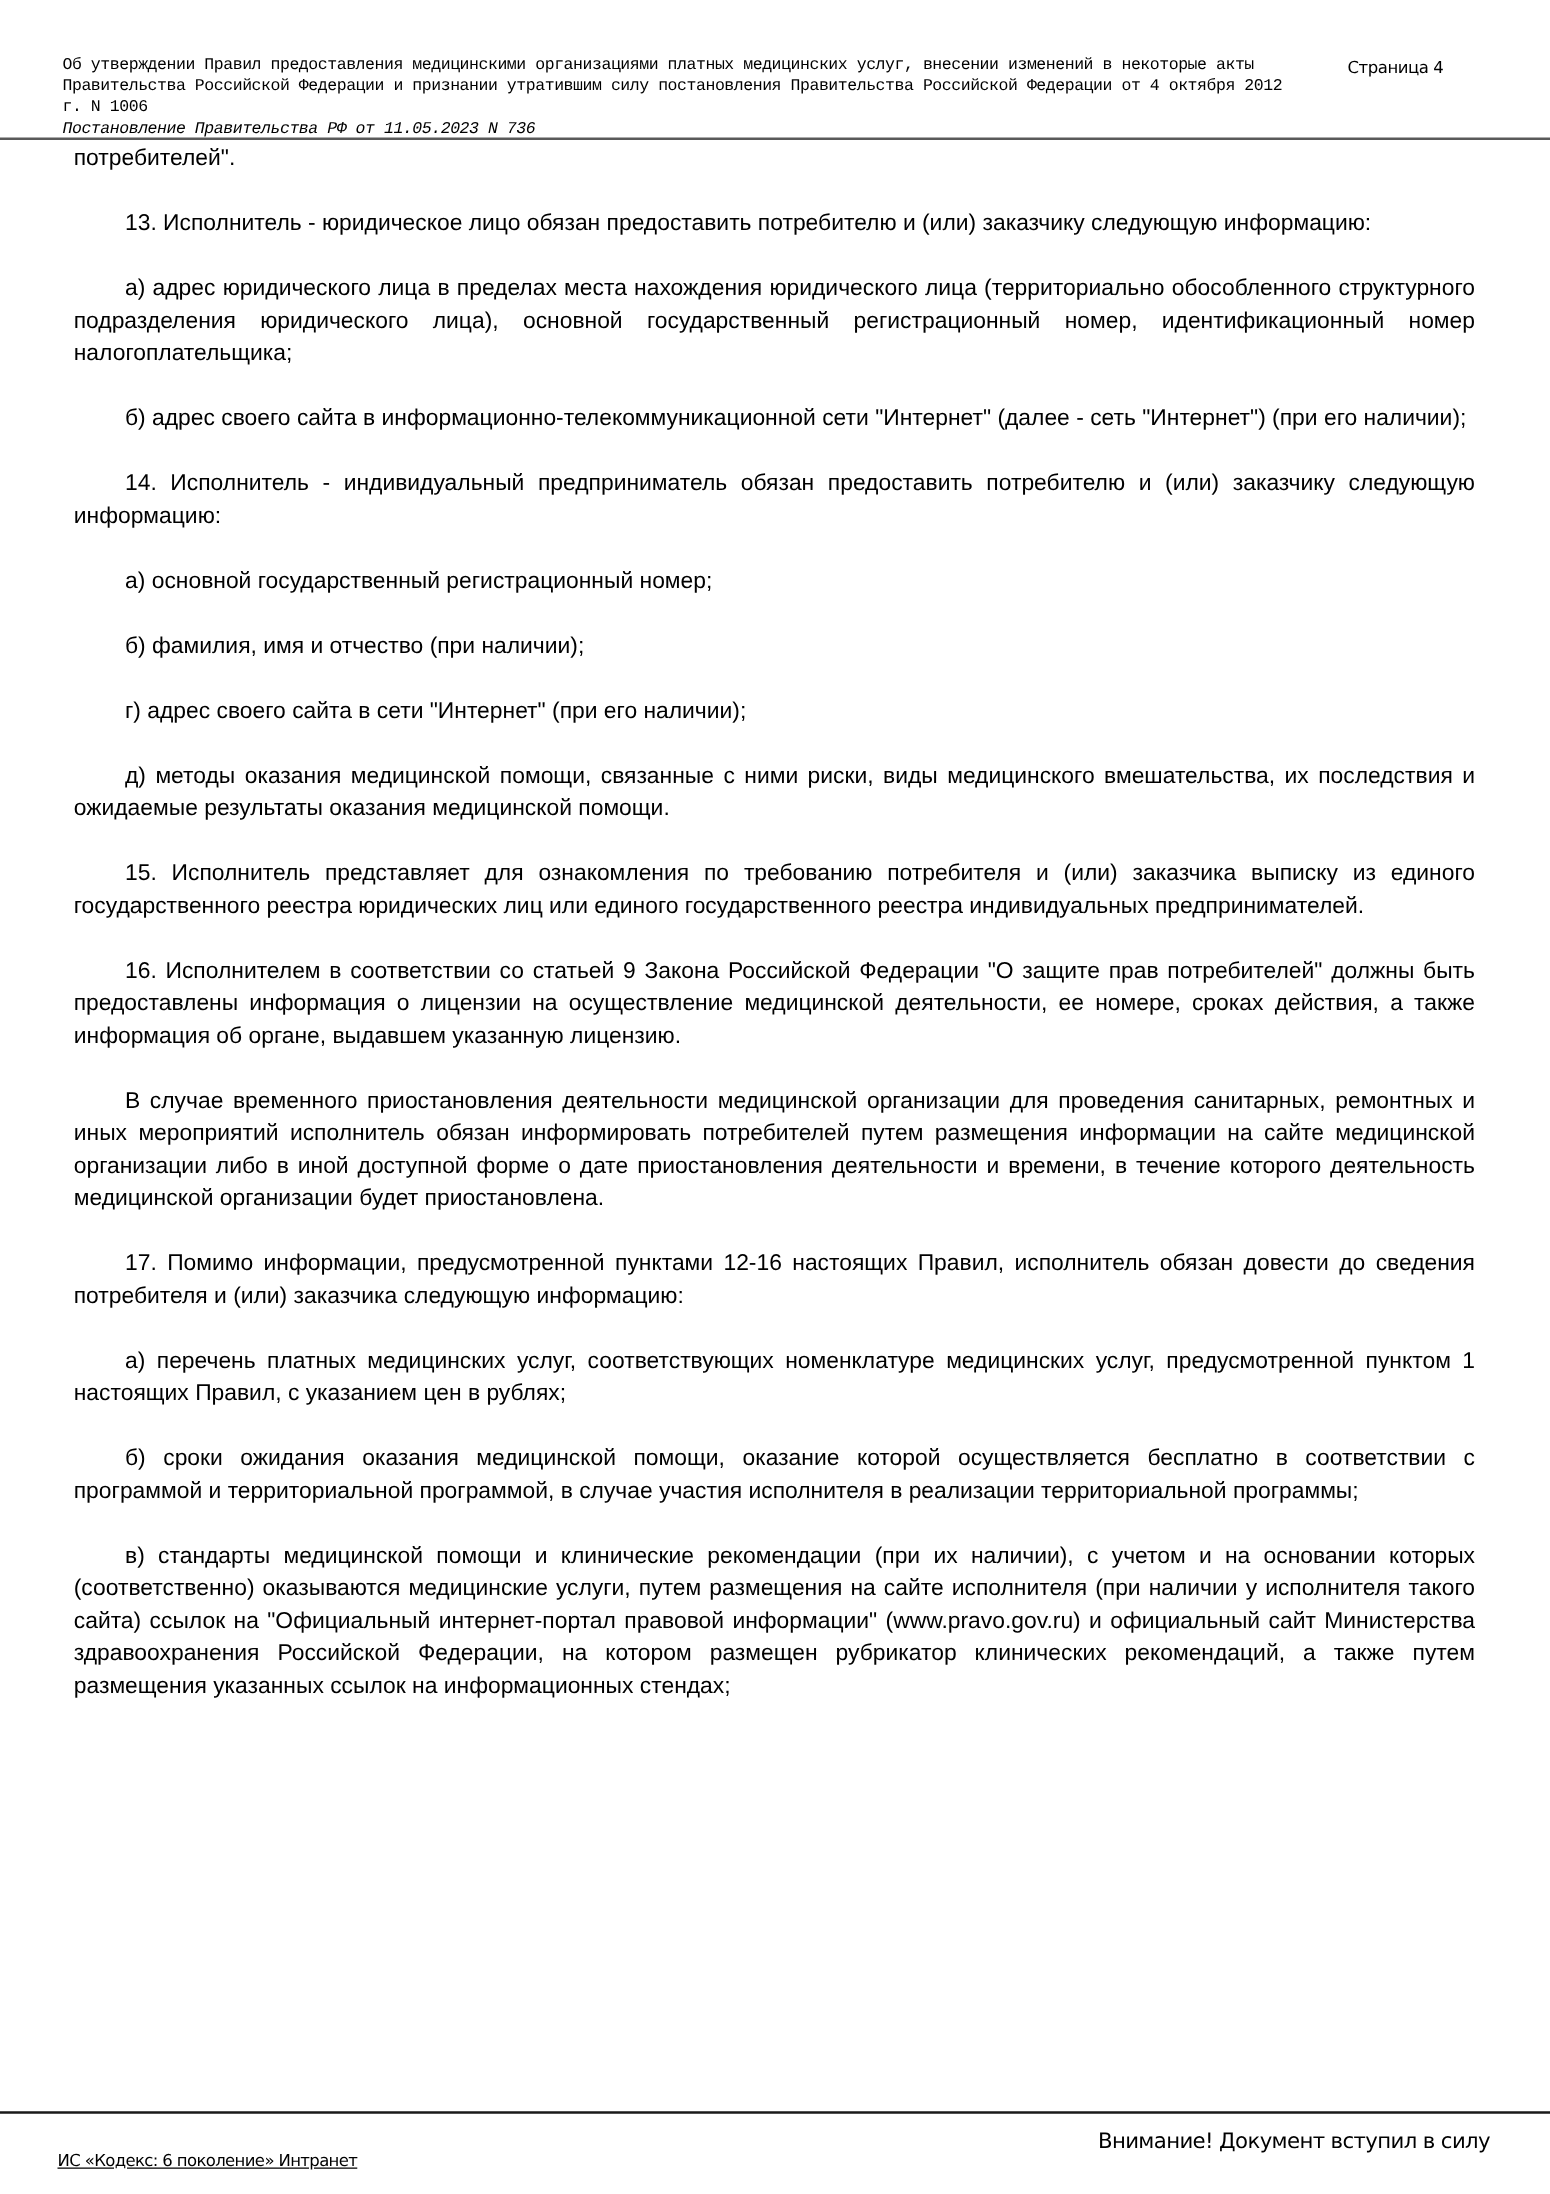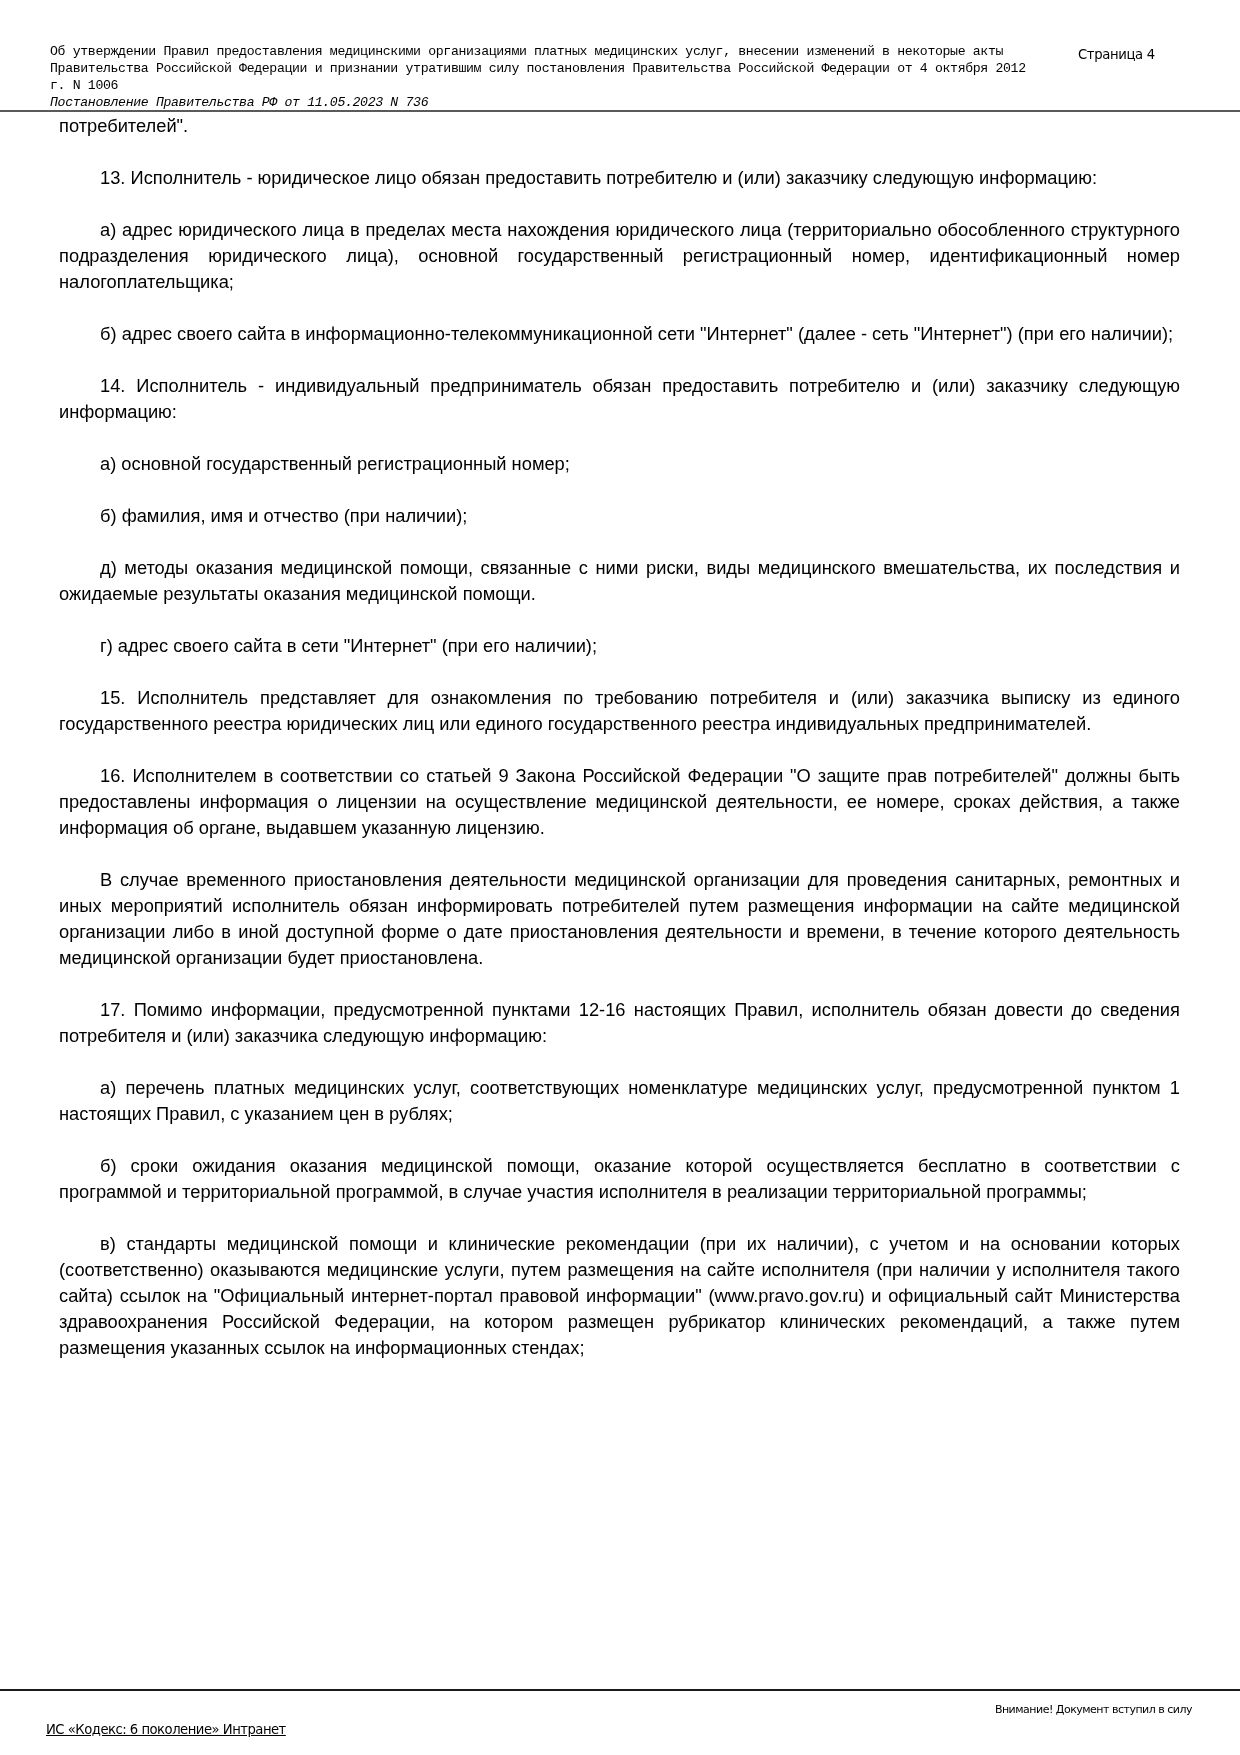--- a/index.html
+++ b/index.html
@@ -72,21 +72,21 @@
       top: 1689px;
       width: 1240px;
       height: 2px;
       background: #1a1a1a;
     }
     .footer-right {
       position: absolute;
       right: 48px;
       top: 1703px;
       font-family: "DejaVu Sans", sans-serif;
-      font-size: 11px;
+      font-size: 17px;
       letter-spacing: -0.5px;
       white-space: nowrap;
     }
     .footer-left {
       position: absolute;
       left: 46px;
       top: 1722px;
       font-family: "DejaVu Sans", sans-serif;
       font-size: 13.2px;
       letter-spacing: -0.5px;
@@ -107,22 +107,22 @@
 <div class="header-rule"></div>
 
 <div class="body-text">
   <p class="no-indent">потребителей".</p>
   <p>13. Исполнитель - юридическое лицо обязан предоставить потребителю и (или) заказчику следующую информацию:</p>
   <p>а) адрес юридического лица в пределах места нахождения юридического лица (территориально обособленного структурного подразделения юридического лица), основной государственный регистрационный номер, идентификационный номер налогоплательщика;</p>
   <p>б) адрес своего сайта в информационно-телекоммуникационной сети "Интернет" (далее - сеть "Интернет") (при его наличии);</p>
   <p>14. Исполнитель - индивидуальный предприниматель обязан предоставить потребителю и (или) заказчику следующую информацию:</p>
   <p>а) основной государственный регистрационный номер;</p>
   <p>б) фамилия, имя и отчество (при наличии);</p>
+  <p>г) адрес своего сайта в сети "Интернет" (при его наличии);</p>
   <p>д) методы оказания медицинской помощи, связанные с ними риски, виды медицинского вмешательства, их последствия и ожидаемые результаты оказания медицинской помощи.</p>
-  <p>г) адрес своего сайта в сети "Интернет" (при его наличии);</p>
   <p>15. Исполнитель представляет для ознакомления по требованию потребителя и (или) заказчика выписку из единого государственного реестра юридических лиц или единого государственного реестра индивидуальных предпринимателей.</p>
   <p>16. Исполнителем в соответствии со статьей 9 Закона Российской Федерации "О защите прав потребителей" должны быть предоставлены информация о лицензии на осуществление медицинской деятельности, ее номере, сроках действия, а также информация об органе, выдавшем указанную лицензию.</p>
   <p>В случае временного приостановления деятельности медицинской организации для проведения санитарных, ремонтных и иных мероприятий исполнитель обязан информировать потребителей путем размещения информации на сайте медицинской организации либо в иной доступной форме о дате приостановления деятельности и времени, в течение которого деятельность медицинской организации будет приостановлена.</p>
   <p>17. Помимо информации, предусмотренной пунктами 12-16 настоящих Правил, исполнитель обязан довести до сведения потребителя и (или) заказчика следующую информацию:</p>
   <p>а) перечень платных медицинских услуг, соответствующих номенклатуре медицинских услуг, предусмотренной пунктом 1 настоящих Правил, с указанием цен в рублях;</p>
   <p>б) сроки ожидания оказания медицинской помощи, оказание которой осуществляется бесплатно в соответствии с программой и территориальной программой, в случае участия исполнителя в реализации территориальной программы;</p>
   <p>в) стандарты медицинской помощи и клинические рекомендации (при их наличии), с учетом и на основании которых (соответственно) оказываются медицинские услуги, путем размещения на сайте исполнителя (при наличии у исполнителя такого сайта) ссылок на "Официальный интернет-портал правовой информации" (www.pravo.gov.ru) и официальный сайт Министерства здравоохранения Российской Федерации, на котором размещен рубрикатор клинических рекомендаций, а также путем размещения указанных ссылок на информационных стендах;</p>
 </div>
 
 <div class="footer-rule"></div>

